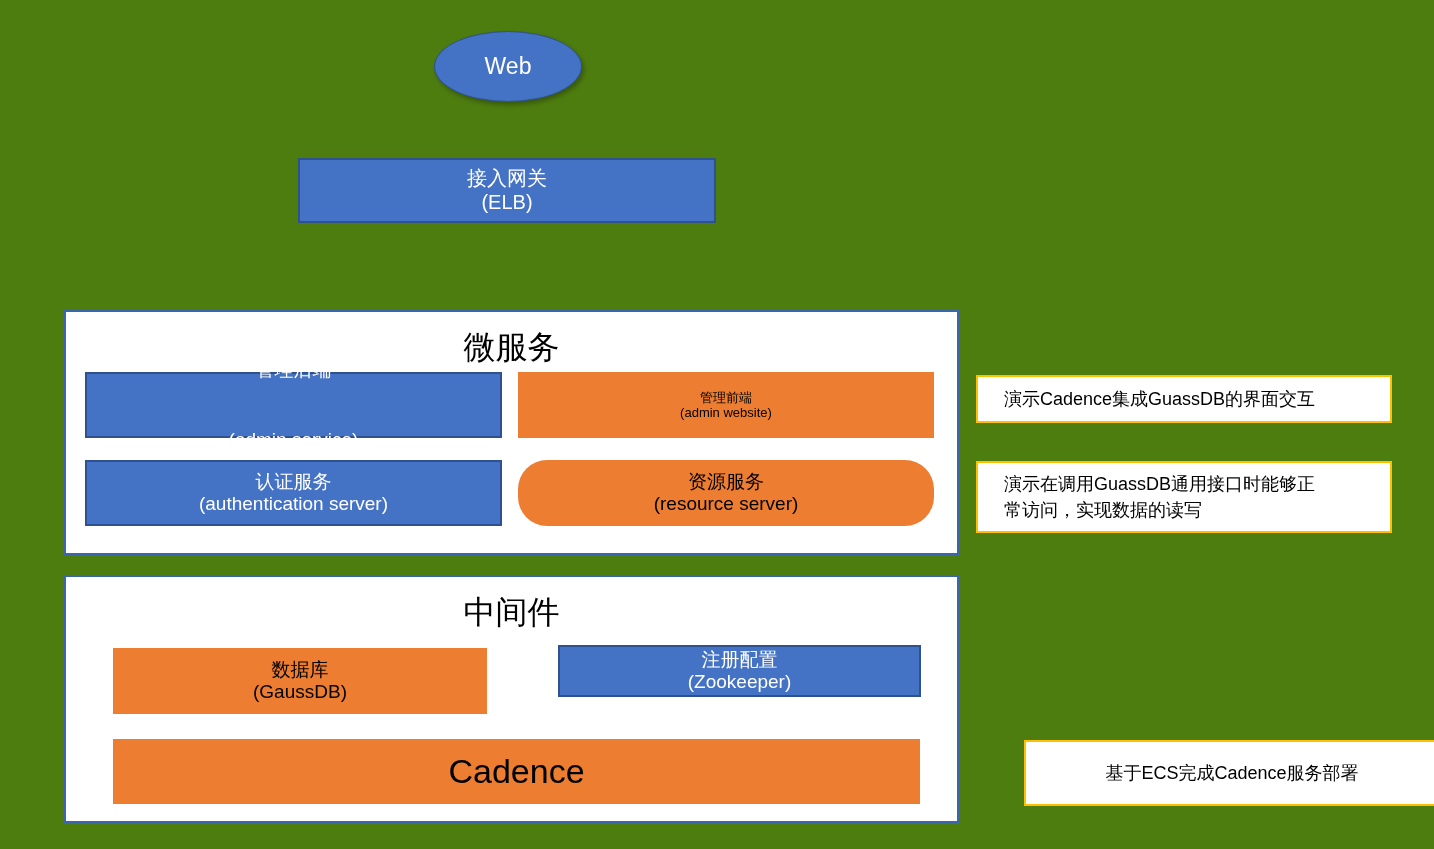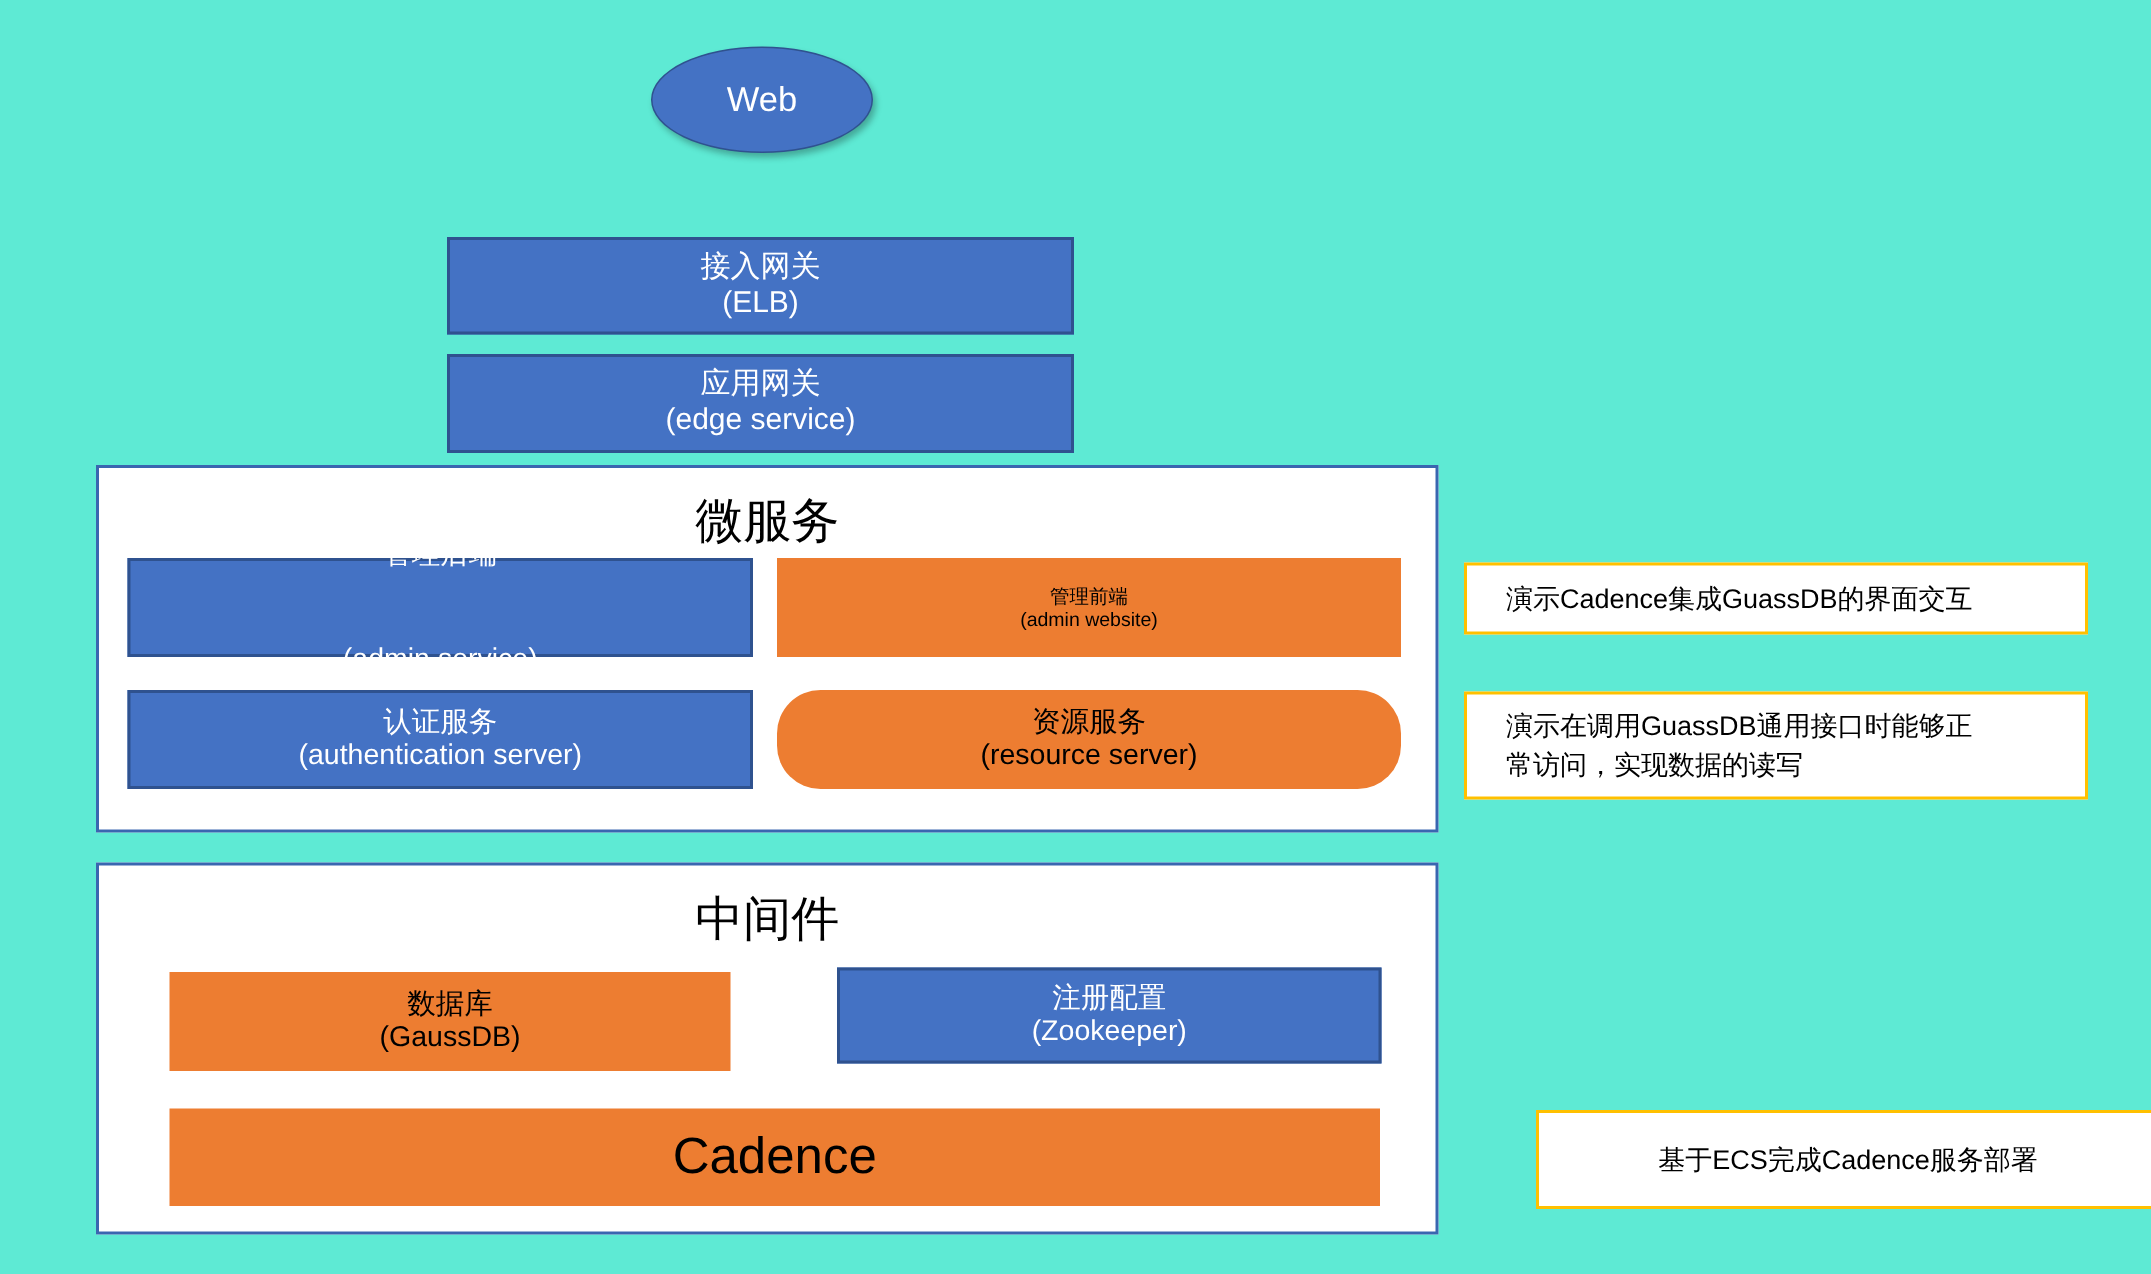--- a/index.html
+++ b/index.html
@@ -9,21 +9,21 @@
     background: #ffffff;
   }
   body {
     font-family: "Liberation Sans", sans-serif;
     -webkit-font-smoothing: antialiased;
   }
   #canvas {
     position: relative;
     width: 1434px;
     height: 849px;
-    background: #5eead4;
+    background: #4d7c0f;
     overflow: hidden;
   }
 
   
   .node {
     position: absolute;
     box-sizing: border-box;
     display: flex;
     flex-direction: column;
     align-items: center;
@@ -103,21 +103,21 @@
   #middleware-title   { top: 14px; }
 
   
   #admin-service-box   { left: 85px;  top: 372px; width: 417px; height: 66px; font-size: 19px; gap: 48px; }
   #admin-website-box   { left: 518px; top: 372px; width: 416px; height: 66px; font-size: 13px; }
   #auth-server-box     { left: 85px;  top: 460px; width: 417px; height: 66px; font-size: 19px; }
   #resource-server-box { left: 518px; top: 460px; width: 416px; height: 66px; font-size: 19px; border-radius: 29px; }
 
   
   #database-box  { left: 113px; top: 648px; width: 374px; height: 66px; font-size: 19px; }
-  #zookeeper-box { left: 558px; top: 645px; width: 363px; height: 64px; font-size: 19px; }
+  #zookeeper-box { left: 558px; top: 645px; width: 363px; height: 52px; font-size: 19px; }
   #cadence-box   {
     left: 113px; top: 739px; width: 807px; height: 65px;
     font-size: 34px; font-weight: 400;
   }
 
   
   .callout {
     position: absolute;
     box-sizing: border-box;
     border: 2px solid #FFC000;
@@ -142,24 +142,20 @@
 
   <div id="web-ellipse">
     <span>Web</span>
   </div>
 
   <div id="elb-box" class="node fill-blue">
     <span class="l1">接入网关</span>
     <span class="l2">(ELB)</span>
   </div>
 
-  <div id="edge-box" class="node fill-blue">
-    <span class="l1">应用网关</span>
-    <span class="l2">(edge service)</span>
-  </div>
 
   <div id="microservice-group" class="group">
     <div id="microservice-title" class="group-title">微服务</div>
   </div>
 
   <div id="admin-service-box" class="node fill-blue">
     <span class="l1">管理后端</span>
     <span class="l2">(admin service)</span>
   </div>
 

